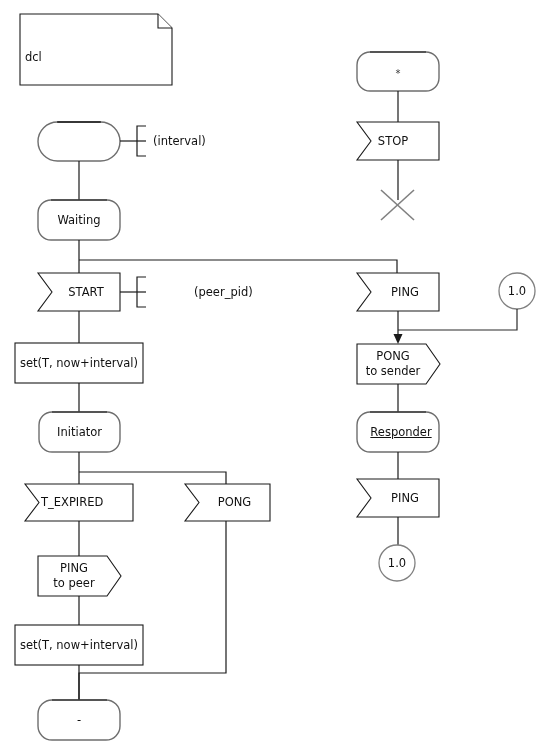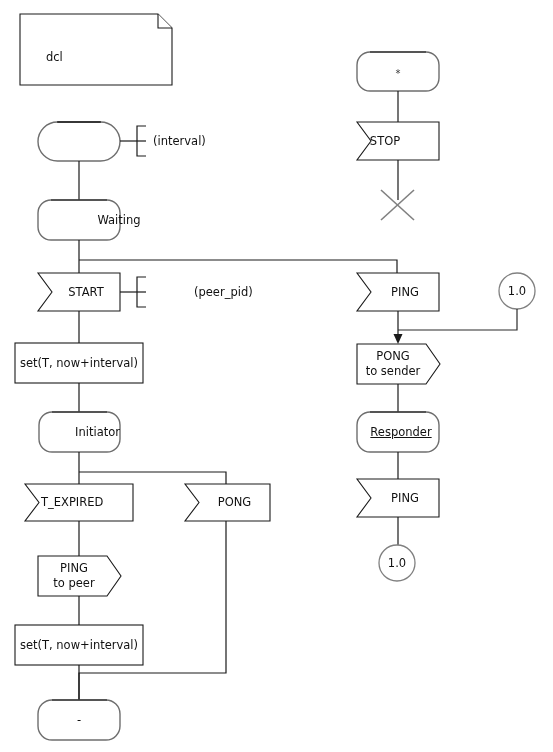--- a/index.html
+++ b/index.html
@@ -76,21 +76,20 @@
     text-align: center;
   }
   .dcl-text {
     position: absolute;
     left: 25px;
     top: 19px;
     font-size: 11.5px;
     line-height: 15.5px;
     color: #111111;
     white-space: pre;
-    margin-left: 21px;
   }
   .star {
     font-size: 10px;
     color: #3a3a3a;
   }
 </style>
 </head>
 <body>
 
 <div id="canvas">
@@ -222,44 +221,44 @@
 
   </svg>
 
   <div class="dcl-text">
     <div>dcl</div>
     <div>&nbsp;</div>
   </div>
 
   <div class="lbl" style="left:153px; top:134px;">(interval)</div>
 
-  <div class="lbl lbl-center" style="left:38px; top:213px; width:82px;margin-left:40px;">Waiting</div>
+  <div class="lbl lbl-center" style="left:38px; top:213px; width:82px;">Waiting</div>
 
   <div class="lbl lbl-center" style="left:52px; top:285px; width:68px;">START</div>
 
   <div class="lbl" style="left:150px; top:285px;margin-left:44px;">(peer_pid)</div>
 
   <div class="lbl lbl-center" style="left:15px; top:356px; width:128px;">set(T, now+interval)</div>
 
-  <div class="lbl lbl-center" style="left:39px; top:425px; width:81px;text-align:right;">Initiator</div>
+  <div class="lbl lbl-center" style="left:39px; top:425px; width:81px;">Initiator</div>
 
   <div class="lbl" style="left:41px; top:495px;">T_EXPIRED</div>
 
   <div class="lbl lbl-center" style="left:199px; top:495px; width:71px;">PONG</div>
 
   <div class="lbl lbl-center" style="left:38px; top:561px; width:72px;">PING</div>
   <div class="lbl lbl-center" style="left:38px; top:576px; width:72px;">to peer</div>
 
   <div class="lbl lbl-center" style="left:15px; top:638px; width:128px;">set(T, now+interval)</div>
 
   <div class="lbl lbl-center" style="left:38px; top:713px; width:82px;">-</div>
 
   <div class="lbl lbl-center star" style="left:357px; top:66px; width:82px;">*</div>
 
-  <div class="lbl lbl-center" style="left:351px; top:134px; width:68px;">STOP</div>
+  <div class="lbl lbl-center" style="left:359px; top:134px; width:68px;">STOP</div>
 
   <div class="lbl lbl-center" style="left:371px; top:285px; width:68px;">PING</div>
 
   <div class="lbl lbl-center" style="left:499px; top:284px; width:36px;">1.0</div>
 
   <div class="lbl lbl-center" style="left:357px; top:349px; width:72px;">PONG</div>
   <div class="lbl lbl-center" style="left:357px; top:364px; width:72px;">to sender</div>
 
   <div class="lbl lbl-center" style="left:357px; top:425px; width:88px;text-decoration:underline;">Responder</div>
 

